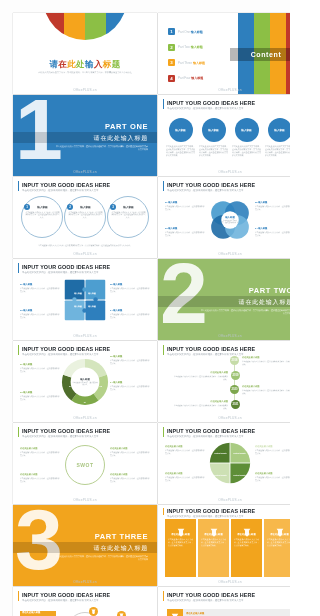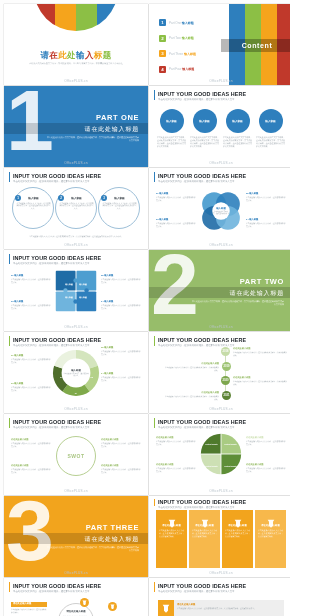--- a/index.html
+++ b/index.html
@@ -12,21 +12,21 @@
   .deck {
     width: 290px; height: 616px;
     display: grid;
     grid-template-columns: 145px 145px;
     grid-auto-rows: 82px;
     background: #fdfdfd;
   }
   .slide {
     position: relative;
     width: 144px; height: 81px;
-    margin: 4px;
+    margin: 13px;
     background: #ffffff;
     overflow: hidden;
     box-shadow: 0 0 1px rgba(0,0,0,0.35);
     padding-left: 18px;
   }
   .wm {
     position: absolute; bottom: 2px; left: 0; right: 0;
     text-align: center;
     font-size: 3.2px; letter-spacing: .2px;
     color: #b9c3cb;

